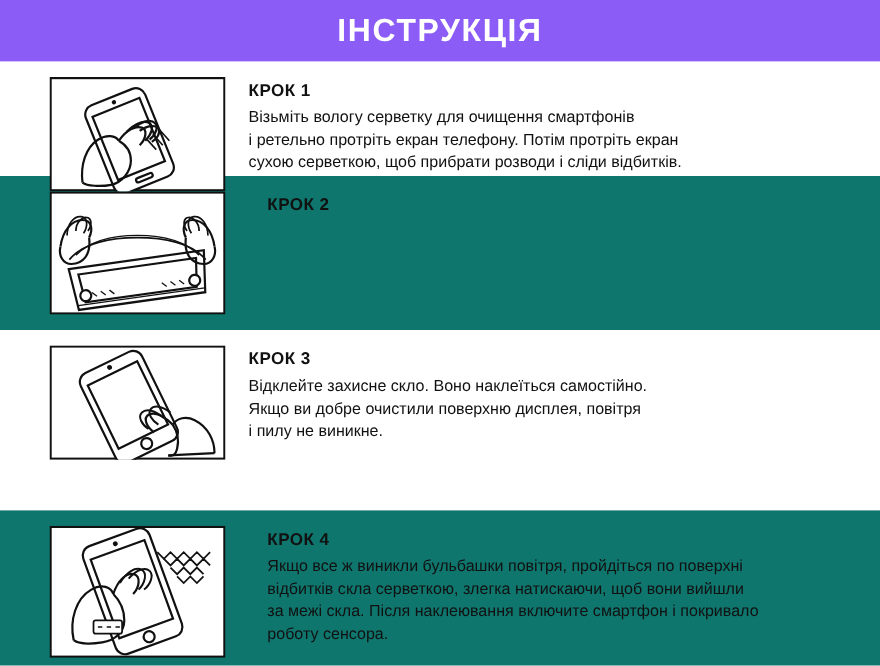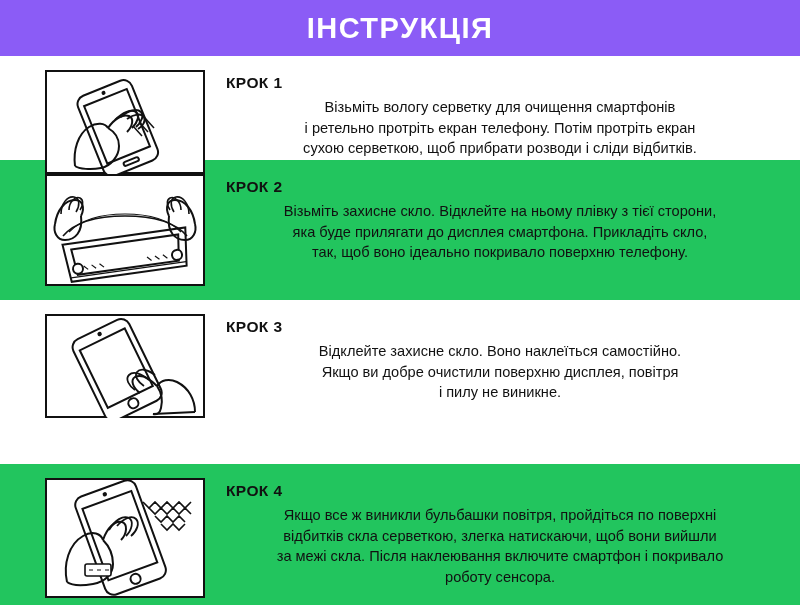--- a/index.html
+++ b/index.html
@@ -33,21 +33,22 @@
     letter-spacing: 1.5px;
     color: #ffffff;
   }
   .step {
     display: flex;
     align-items: flex-start;
     padding: 14px 26px 14px 40px;
     box-sizing: border-box;
   }
   .step.alt {
-    background: #22c55e;
+    background: #0f766e;
+    gap: 17px;
   }
   .step.plain {
     background: #ffffff;
   }
   .step-1 { height: 104px; }
   .step-2 { height: 140px; }
   .step-3 { height: 164px; }
   .step-4 { height: 149px; }
 
   .thumb {
@@ -69,21 +70,20 @@
     font-size: 15.5px;
     font-weight: bold;
     color: #111111;
     letter-spacing: 0.4px;
     margin-bottom: 5px;
   }
   .step-body {
     font-size: 14.6px;
     line-height: 1.42;
     color: #111111;
-    text-align: center;
   }
   .step-body span { display: block; }
 </style>
 </head>
 <body>
 
 <div class="page">
 
   <div class="header">
     <div class="header-title">ІНСТРУКЦІЯ</div>
@@ -148,25 +148,20 @@
             <path d="M150 50 C148 36 140 26 130 26 C122 26 120 34 124 42" stroke-width="2"></path>
             <path d="M144 40 C144 30 138 22 131 23 C125 24 125 32 129 38" stroke-width="1.6"></path>
             <path d="M136 36 C136 28 130 22 125 24 C121 26 122 32 125 36" stroke-width="1.6"></path>
             <path d="M150 50 C152 58 148 66 140 66 C130 66 122 58 124 42" stroke-width="2"></path>
           </g>
         </svg>
       </span>
     </div>
     <div class="step-text">
       <div class="step-title">КРОК 2</div>
-      <div class="step-body">
-        <span>Візьміть захисне скло. Відклейте на ньому плівку з тієї сторони,</span>
-        <span>яка буде прилягати до дисплея смартфона. Прикладіть скло,</span>
-        <span>так, щоб воно ідеально покривало поверхню телефону.</span>
-      </div>
     </div>
   </div>
 
   <div class="step plain step-3">
     <div class="thumb">
       <span>
         <svg width="160" height="104" viewBox="0 0 160 104">
           <g fill="none" stroke="#111" stroke-width="2">
             <rect x="1" y="1" width="158" height="102" fill="#fff" stroke="#111" stroke-width="2"></rect>
             <g transform="rotate(-26 78 52)">

